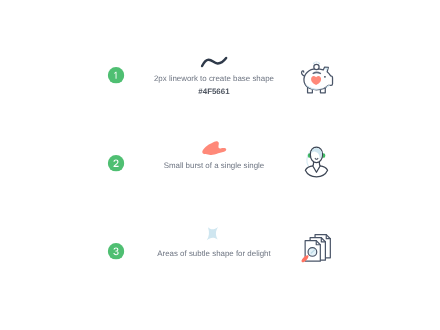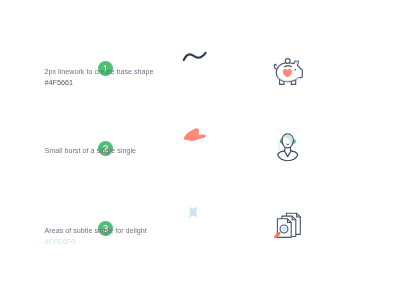--- a/index.html
+++ b/index.html
@@ -1,21 +1,21 @@
 <!DOCTYPE html>
 <html><head>
 <meta charset="utf-8">
 <style>
   html,body{margin:0;padding:0;}
   body{width:400px;height:300px;background:#ffffff;font-family:"Liberation Sans",sans-serif;overflow:hidden;-webkit-font-smoothing:antialiased;}
   .stage{position:relative;width:400px;height:300px;overflow:hidden;}
   .badge{position:absolute;width:15px;height:15px;}
-  .caption{position:absolute;text-align:left;width:300px;left:44.5px;white-space:nowrap;}
+  .caption{position:absolute;text-align:center;width:300px;left:44.5px;white-space:nowrap;}
   .cap1{font-size:7.2px;color:#6e7582;}
-  .cap2{font-size:7.2px;font-weight:normal;}
+  .cap2{font-size:7.2px;font-weight:bold;}
   .shape{position:absolute;}
   .icon{position:absolute;}
 </style>
 </head>
 <body>
 
 <div class="stage">
 
   <svg class="shape" style="left:178px;top:44px;width:32px;height:20px" viewBox="0 0 32 20">
     <path d="M5.7 16.1 C7.6 12.0 9.6 10.3 11.7 10.3 C15.0 10.3 16.4 13.6 19.8 13.7 C22.5 13.8 25.0 12.2 27.6 8.8" fill="none" stroke="#2F3A4A" stroke-width="2.2" stroke-linecap="round"></path>
@@ -89,22 +89,21 @@
   <svg class="shape" style="left:182px;top:202px;width:22px;height:22px" viewBox="0 0 22 22">
     <path d="M7.1 4.6 C9.4 7.0 12.6 7.2 16.3 4.3 C13.8 7.8 13.6 11.6 16.0 15.8 C12.4 13.2 9.2 13.6 5.9 16.6 C8.2 13.0 8.6 9.2 7.1 4.6 Z" fill="#CFE6F0"></path>
   </svg>
   <div class="badge" style="left:97.5px;top:221.4px">
     <svg width="15" height="15" viewBox="0 0 15 15">
       <circle cx="7.5" cy="7.5" r="7.5" fill="#4FBF72"></circle>
       <path d="M5.2 5.85 C5.3 4.65 6.2 3.95 7.45 3.95 C8.75 3.95 9.6 4.7 9.6 5.75 C9.6 6.55 9.1 7.1 8.4 7.25 L8.4 7.3 C9.3 7.45 9.85 8.05 9.85 8.95 C9.85 10.15 8.9 10.95 7.5 10.95 C6.15 10.95 5.2 10.2 5.1 9.0 L6.1 9.0 C6.2 9.65 6.7 10.05 7.5 10.05 C8.3 10.05 8.8 9.6 8.8 8.9 C8.8 8.15 8.3 7.7 7.4 7.7 L6.8 7.7 L6.8 6.85 L7.35 6.85 C8.15 6.85 8.6 6.45 8.6 5.8 C8.6 5.2 8.15 4.8 7.45 4.8 C6.75 4.8 6.3 5.2 6.2 5.85 Z" fill="#fff"></path>
     </svg>
     
   </div>
-  <div class="caption cap1" style="top:226px">Areas of subtle single for delight</div>
-  <div class="caption cap2" style="top:237px;color:#CFE6F0">#CFE6F0</div>
+  <div class="caption cap1" style="top:226px">Areas of subtle shape for delight</div>
   <svg class="icon" style="left:270px;top:208px;width:36px;height:36px" viewBox="0 0 36 36">
     <g stroke="#4A5568" stroke-width="1.1" stroke-linejoin="round" stroke-linecap="round" fill="#fff">
 
       <path d="M16.4 5.3 L26.6 5.3 L30.3 9.0 L30.3 26.4 L16.4 26.4 Z"></path>
       <path d="M26.6 5.3 L26.6 9.0 L30.3 9.0" fill="none"></path>
 
       <path d="M11.9 8.1 L22.1 8.1 L25.8 11.8 L25.8 28.5 L11.9 28.5 Z"></path>
       <path d="M22.1 8.1 L22.1 11.8 L25.8 11.8" fill="none"></path>
 
       <path d="M7.4 10.8 L17.5 10.8 L21.2 14.5 L21.2 29.4 L7.4 29.4 Z"></path>

